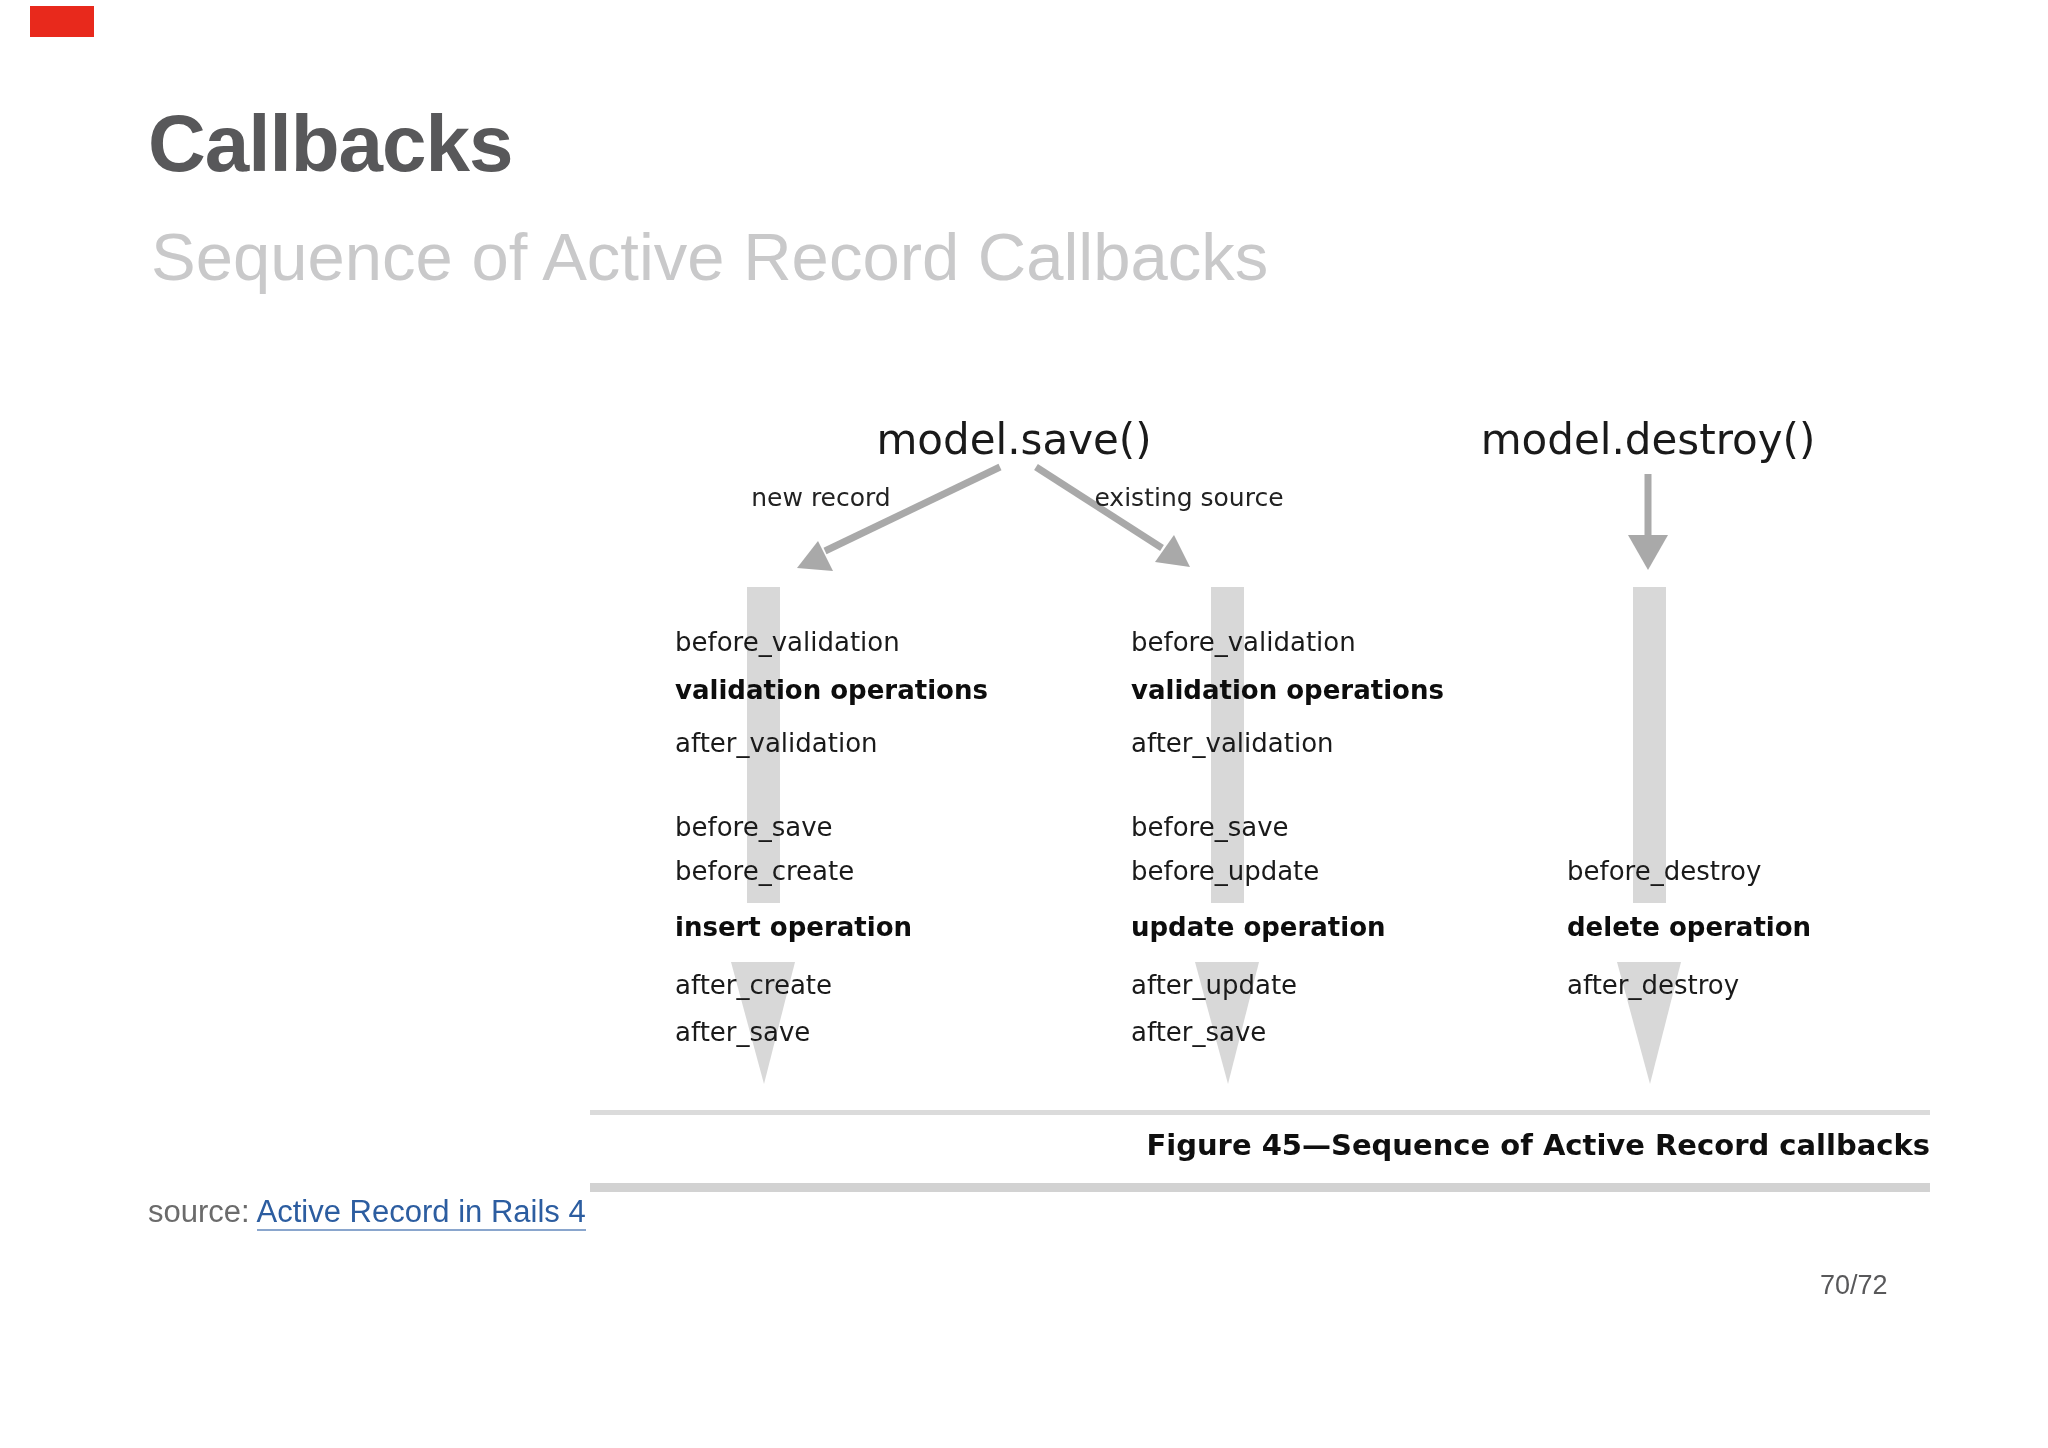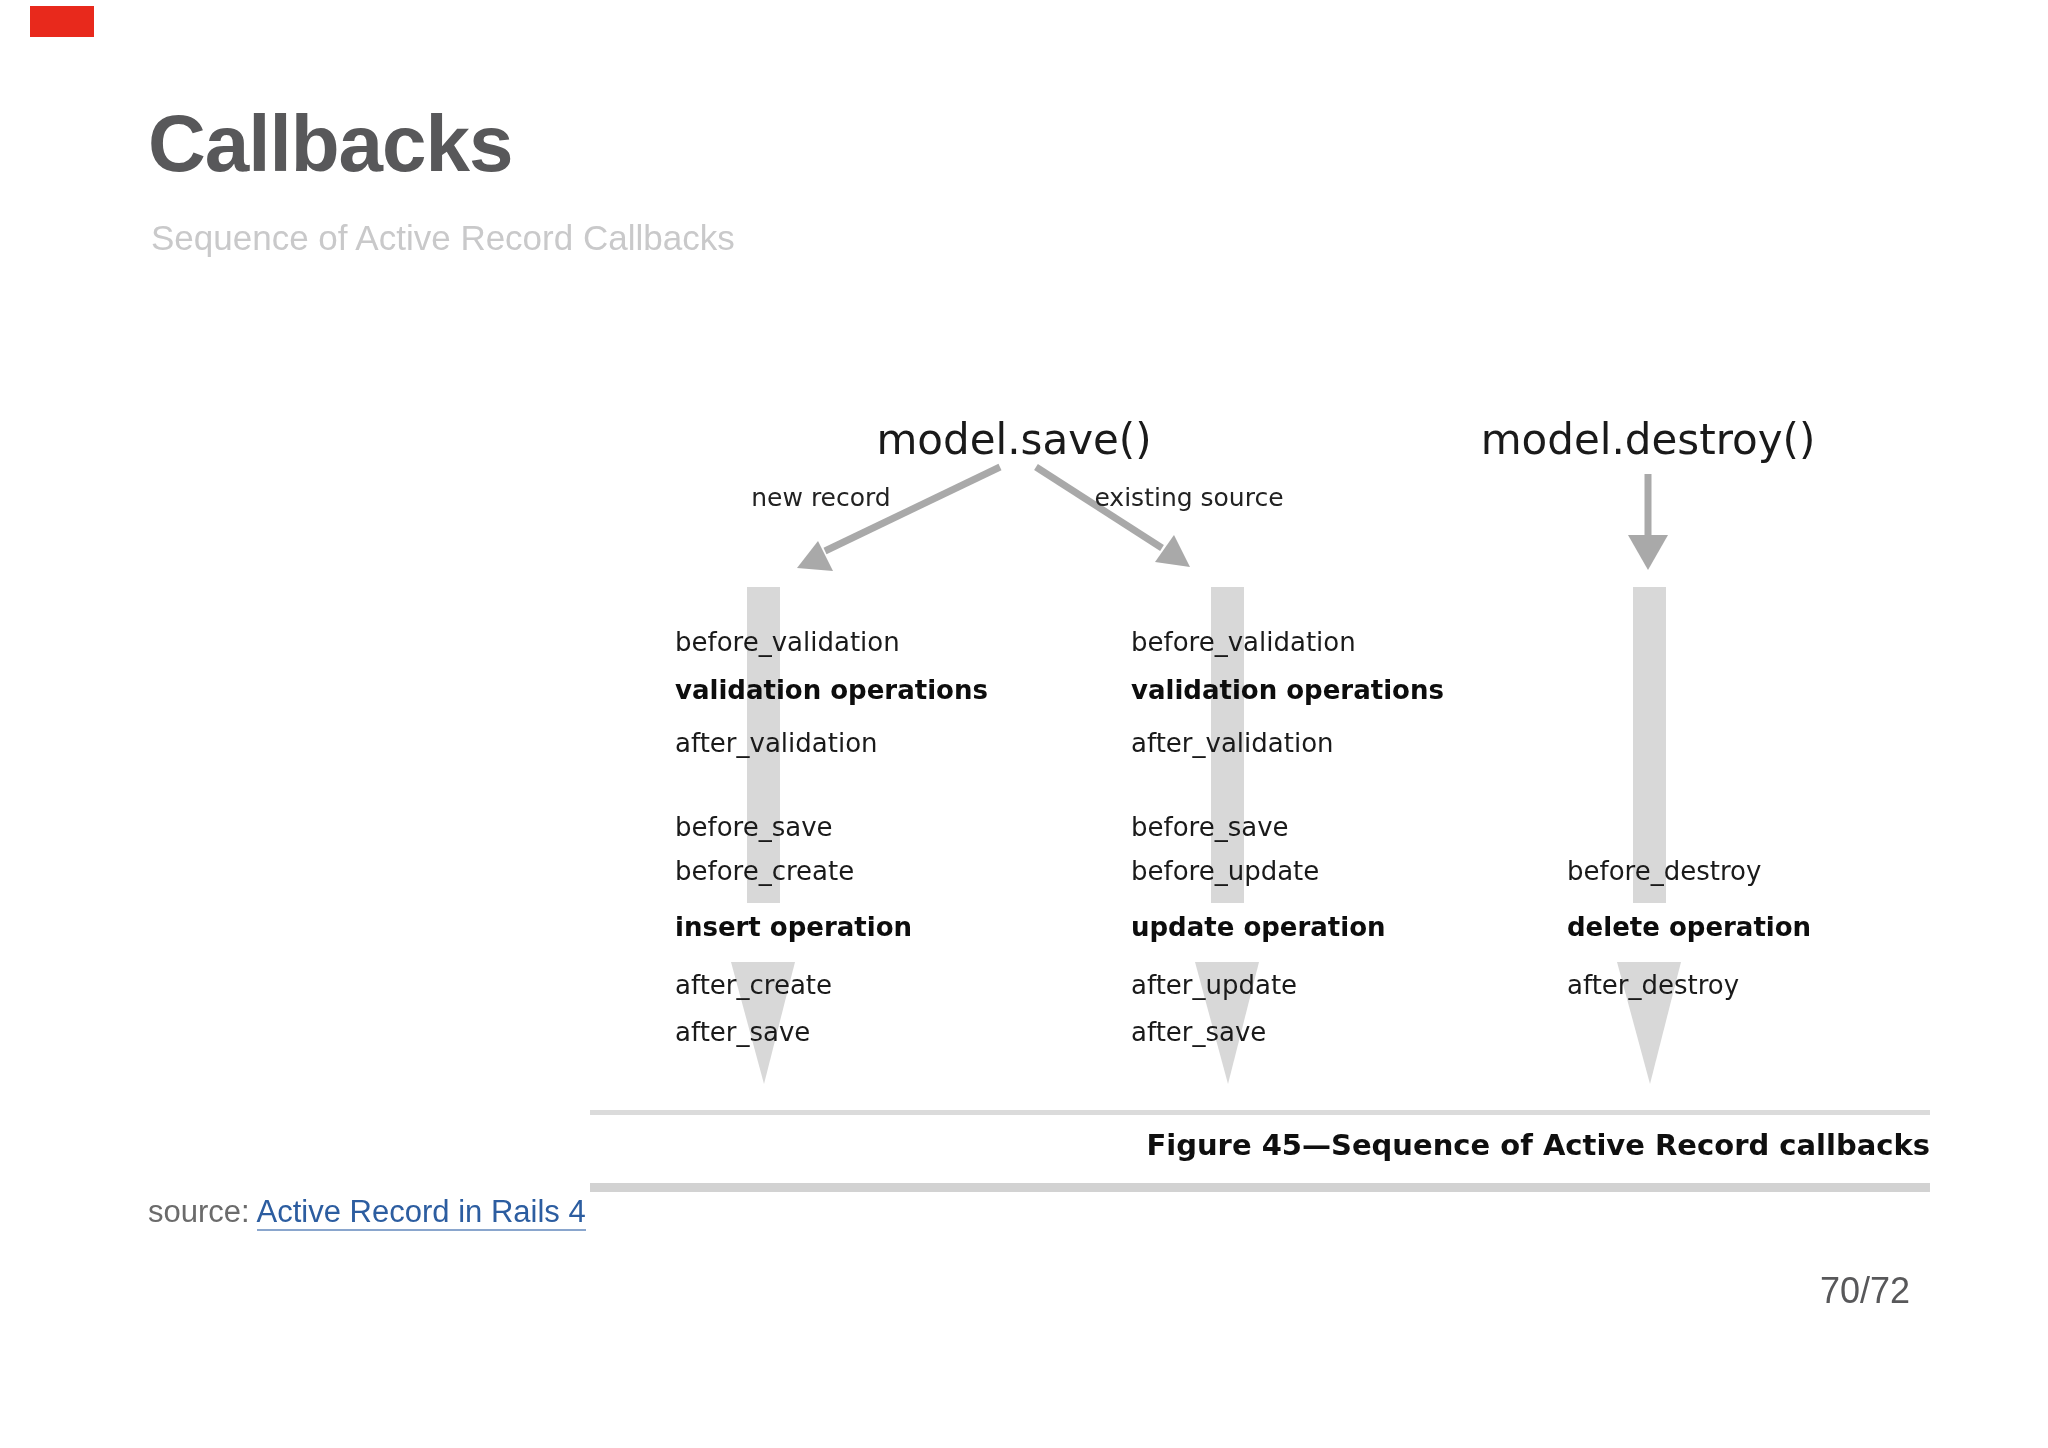--- a/index.html
+++ b/index.html
@@ -12,21 +12,21 @@
   }
   
   .rec-marker{position:absolute;left:30px;top:6px;width:64px;height:31px;background:var(--red,#e8291c);}
   .title{
     position:absolute;left:148px;top:104px;
     font-size:80px;font-weight:bold;color:#58585a;
     letter-spacing:-1px;line-height:1;
   }
   .subtitle{
     position:absolute;left:151px;top:218px;
-    font-size:35px;font-weight:normal;color:#c9c9ca;
+    font-size:67px;font-weight:normal;color:#c9c9ca;
     line-height:1.15;
   }
   
   .dg{
     position:absolute;
     font-family:"DejaVu Sans", sans-serif;
     color:#1a1a1a;
     font-size:26px;line-height:30px;white-space:nowrap;
   }
   .dg.root{font-size:42px;line-height:36px;transform:translateX(-50%);}
@@ -53,21 +53,21 @@
     font-size:31px;color:#6b6b6b;line-height:32px;text-align:center;
   }
   .source a{
     color:var(--link,#2c5da0);
     text-decoration:none;
     border-bottom:2px solid #8aa6cd;
     cursor:pointer;
   }
   .pageno{
     position:absolute;left:1820px;top:1270px;
-    font-size:36px;color:#58585a;
+    font-size:27px;color:#58585a;
   }
 </style>
 </head>
 <body>
 
 <div class="slide">
 
   <div class="rec-marker"></div>
 
   <div class="title">Callbacks</div>

